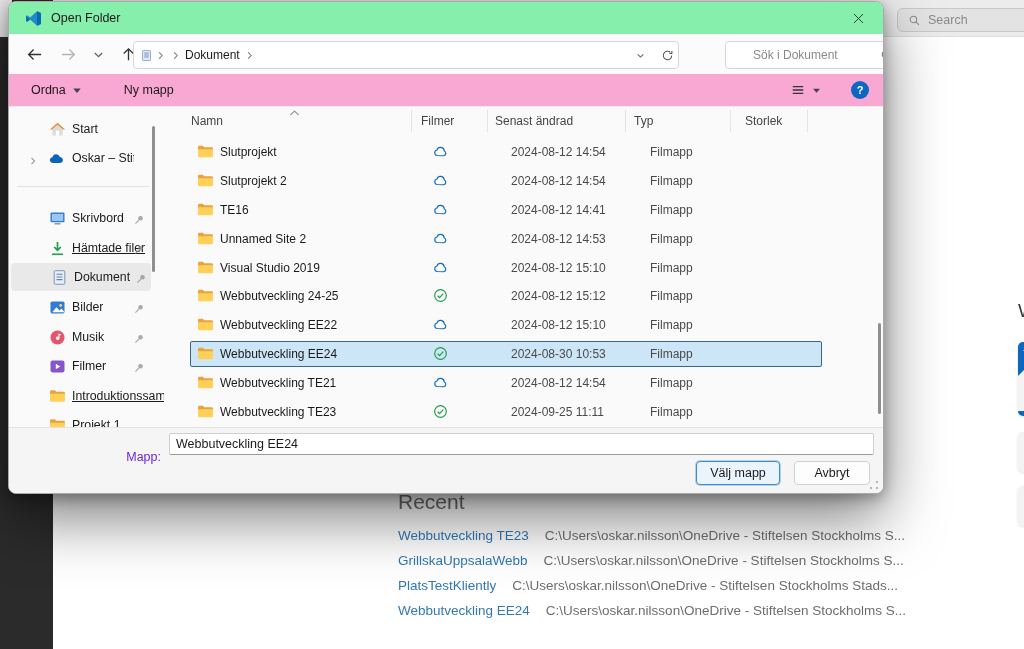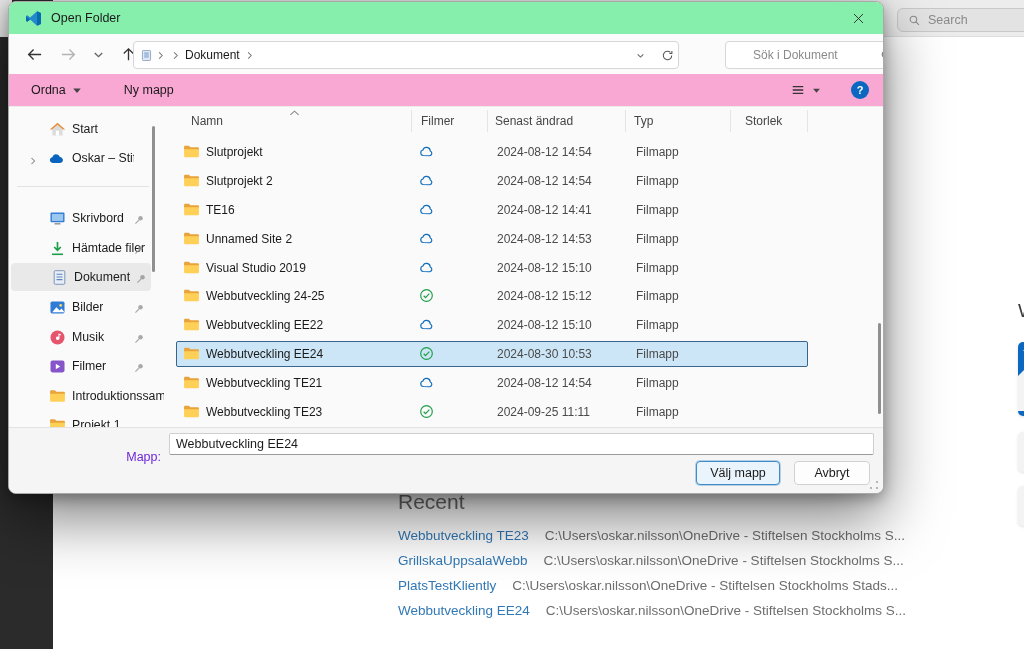--- a/index.html
+++ b/index.html
@@ -62,34 +62,34 @@
       display:flex; align-items:center; justify-content:center; margin-left:22px; margin-right:14px; }
 
   
   .sidebar { position:absolute; left:0; top:105px; width:160px; height:322px; overflow:hidden; }
   .sb-item { position:absolute; left:0; width:156px; height:28px; display:flex; align-items:center; border-radius:4px;padding-left:28px; }
   .sb-item .chev { position:absolute; left:19px; width:12px; height:12px; color:#666; }
   .sb-item .chev svg { width:10px; height:10px; }
   .sb-icon { position:absolute; left:40px; width:17px; height:17px; }
   .sb-icon svg { width:17px; height:17px; display:block; }
   .sb-label { position:absolute; left:63px; font-size:12.3px; color:#1a1a1a; white-space:nowrap; max-width:62px; overflow:hidden; }
-  .sb-label.wide { max-width:92px; }
+  .sb-label.wide { max-width:92px;text-decoration:underline; }
   .sb-pin { position:absolute; left:124px; width:12px; height:12px; }
   .sb-pin svg { width:12px; height:12px; opacity:.75; }
   .sb-sel { background:#e9e9e9; left:2px; width:140px; }
   .sb-divider { position:absolute; left:8px; width:132px; border-top:1px solid #e2e2e2; }
   .sb-scroll { position:absolute; left:143px; top:19px; width:3px; height:146px; background:#8f8f8f; border-radius:2px; }
 
   
   .list-header { position:absolute; left:158px; top:106px; width:706px; height:26px; }
   .col-label { position:absolute; top:6px; font-size:12px; color:#454545; white-space:nowrap; }
   .col-sep { position:absolute; top:2px; height:22px; border-left:1px solid #e4e4e4; }
   .sort-caret { position:absolute; left:122px; top:-5px; }
   .sort-caret svg { width:11px; height:8px; }
-  .rows { position:absolute; left:160px; top:136px; width:706px; }
+  .rows { position:absolute; left:174px; top:136px; width:706px; }
   .frow { position:relative; height:28.8px; }
   .frow .sel-bg { position:absolute; left:7px; top:1px; width:632px; height:26px; background:#cde6f7; border:1px solid #38668c; border-radius:2px; }
   .frow .cell { position:absolute; top:50%; transform:translateY(-50%); font-size:12px; white-space:nowrap; }
   .f-icon { left:14px; width:17px; height:17px; }
   .f-icon svg { width:17px; height:17px; display:block; }
   .f-name { left:37px; color:#1a1a1a; }
   .f-status { left:250px; width:16px; height:16px; }
   .f-status svg { width:15px; height:15px; display:block; }
   .f-date { left:328px; color:#4a4a4a; }
   .f-type { left:467px; color:#4a4a4a; }

